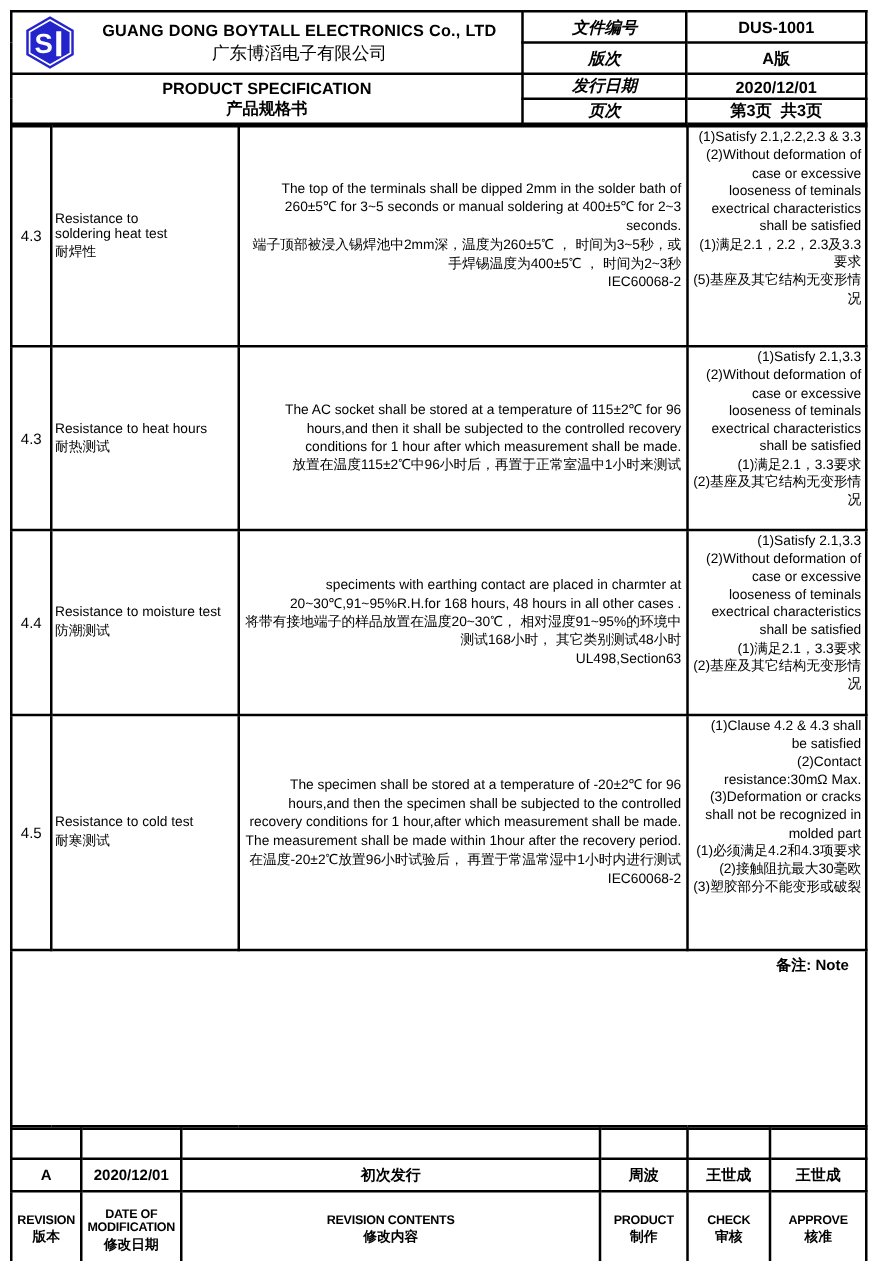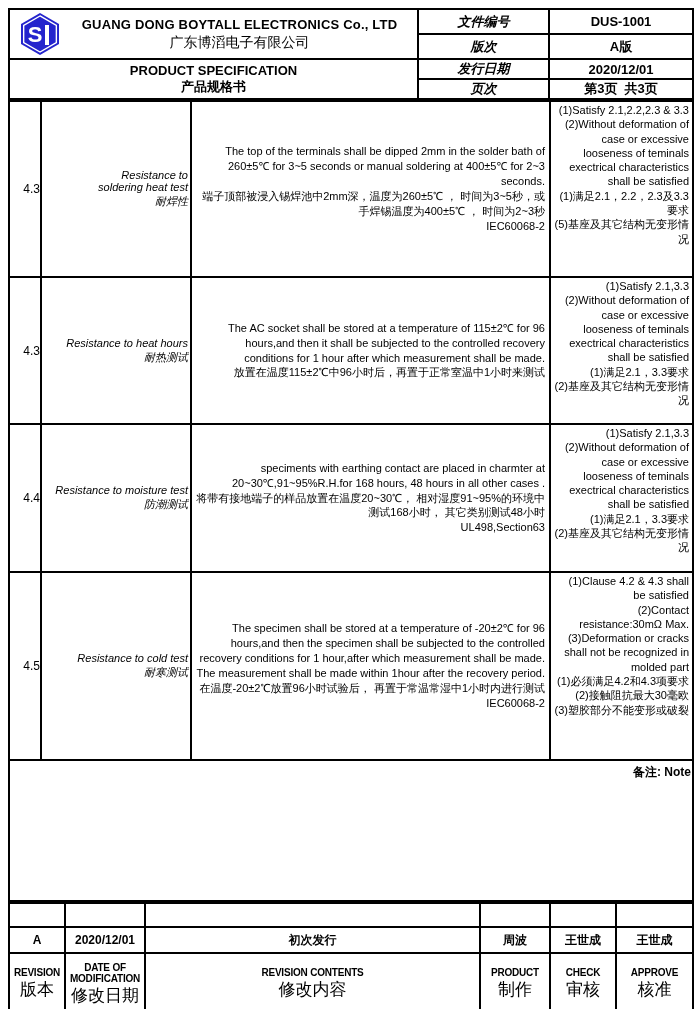--- a/index.html
+++ b/index.html
@@ -20,33 +20,33 @@
   .company-names { flex:1; text-align:center; }
   .company-en { font-size:13px; font-weight:bold; letter-spacing:.2px; }
   .company-cn { font-size:14px; font-weight:normal; margin-top:2px; }
   .spec-cell div { font-weight:bold; }
   .spec-en { font-size:13px; }
   .spec-cn { font-size:13px; }
   .hl { font-weight:bold; font-size:13px;font-style:italic; }
   .hv { font-weight:bold; font-size:13px; white-space:pre; }
 
   
-  .num  { font-size:12px; }
-  .tname{ text-align:right; font-size:11px; padding:2px;font-style:italic; }
+  .num  { text-align:center; font-size:12px; }
+  .tname{ text-align:left; font-size:11px; padding:2px; }
   .tname .nm-en { white-space:pre-wrap; }
   .tname .nm-cn { margin-top:1px; }
   .desc { font-size:11px; line-height:1.35; padding:2px 4px; white-space:pre-wrap; vertical-align:middle; }
   .result { font-size:11px; line-height:1.3; padding:1px 3px; white-space:pre-wrap; vertical-align:top; }
-  .note { vertical-align:top; font-weight:bold; font-size:12px; padding:3px 1px; }
+  .note { vertical-align:top; font-weight:bold; font-size:12px; padding:3px 13px; }
 
   
   .footer-table td { text-align:center; }
   .f-data { font-size:12px; font-weight:bold; }
   .fh-en { font-size:10px; font-weight:bold; letter-spacing:-.2px; }
-  .fh-cn { font-size:17px; font-weight:normal; }
+  .fh-cn { font-size:11px; font-weight:bold; }
 </style>
 </head>
 <body>
 
 <div class="page">
   <div class="content">
 
     <table class="header-table">
       <colgroup>
           <col style="width:409px">

